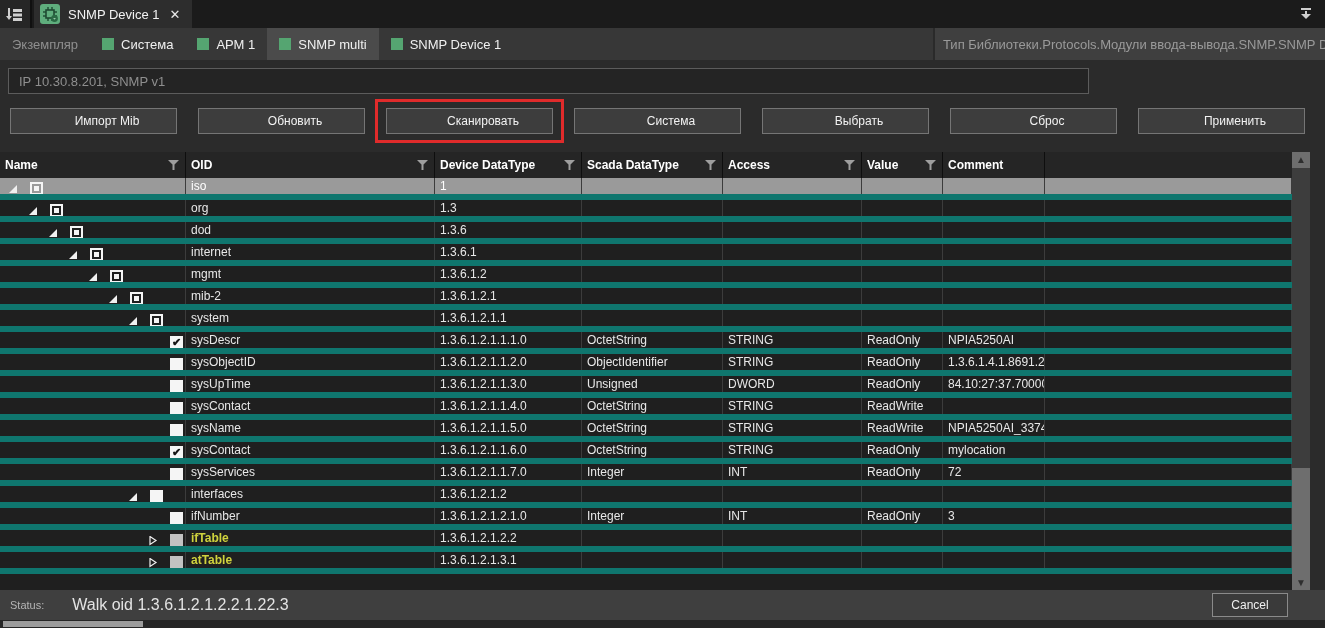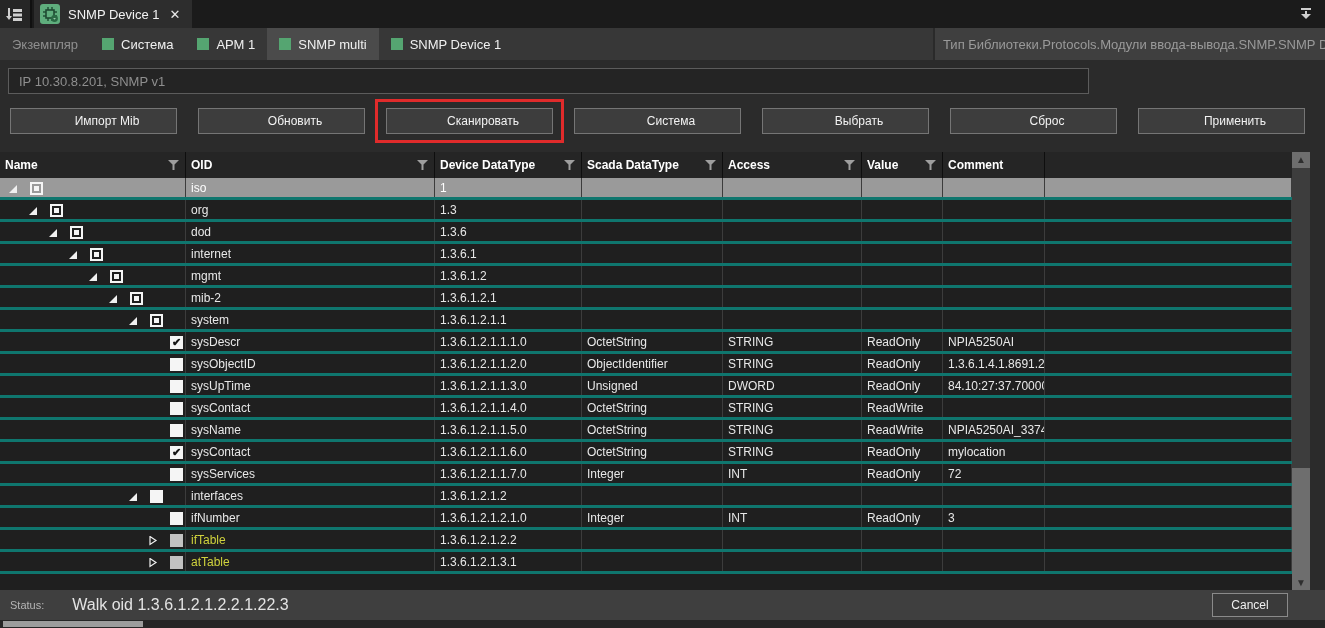--- a/index.html
+++ b/index.html
@@ -44,27 +44,27 @@
   
   .table { position:absolute; left:0; top:152px; width:1310px; height:438px; background:#1f1f1f; }
   .thead { position:absolute; left:0; top:0; width:1292px; height:26px; background:#252525;
            display:grid; grid-template-columns:186px 249px 147px 141px 139px 81px 102px auto; }
   .th { position:relative; display:flex; align-items:center; justify-content:space-between;
         padding:0 6px 0 5px; font-size:12px; font-weight:bold; color:#ffffff;
         border-right:1px solid #0e0e0e; overflow:hidden; white-space:nowrap; }
   .tbody { position:absolute; left:0; top:26px; width:1292px; height:412px; overflow:hidden; }
   .trow { position:relative; width:1292px; height:22px; display:grid;
           grid-template-columns:186px 249px 147px 141px 139px 81px 102px auto;
-          background:#1f1f1f; border-bottom:3px solid #0f766e; }
+          background:#1f1f1f; border-bottom:6px solid #0f766e; }
   .trow.sel { background:#9a9a9a; }
   .trow.sel .td { color:#ffffff; }
   .td { font-size:12px; color:#e8e8e8; display:flex; align-items:center; padding:0 5px;
         border-right:1px solid #3c3c3c; overflow:hidden; white-space:nowrap; }
   .td.treecell { position:relative; padding:0; }
-  .name-yellow { color:#cfd23d; font-weight:normal;text-align:center; }
+  .name-yellow { color:#cfd23d; font-weight:bold;text-align:center; }
   .expander { position:absolute; top:6px; width:10px; height:10px; }
   .cbx { position:absolute; top:4px; width:13px; height:13px; }
   .cbx.unchecked { background:#f5f5f5; }
   .cbx.checked { background:#f5f5f5; color:#141414; font-size:11px; font-weight:bold;
                  line-height:13px; text-align:center; }
   .cbx.indeterminate { background:transparent; border:2px solid #f5f5f5; }
   .cbx.indeterminate::after { content:""; position:absolute; left:2px; top:2px; width:5px; height:5px;
                               background:#f5f5f5; }
   .cbx.gray { background:#c2c2c2; }
 

